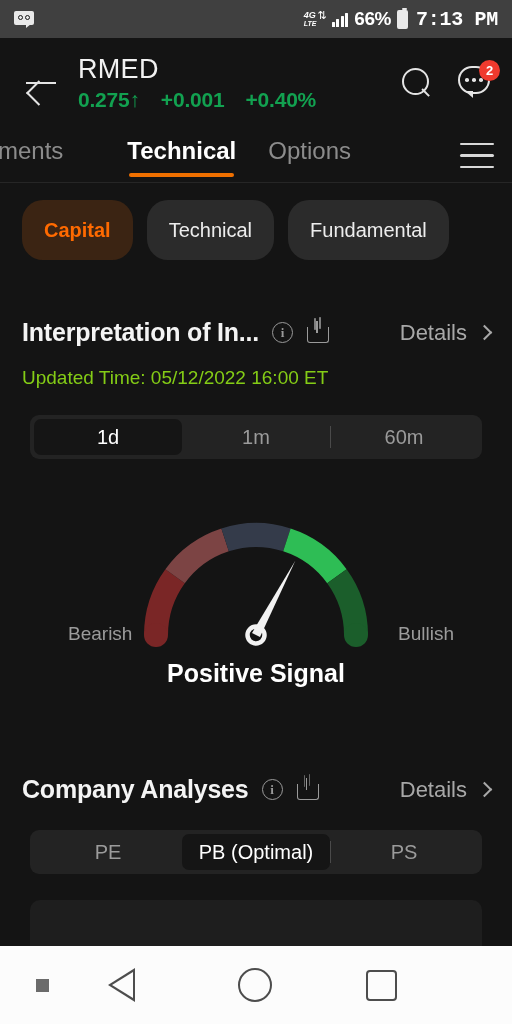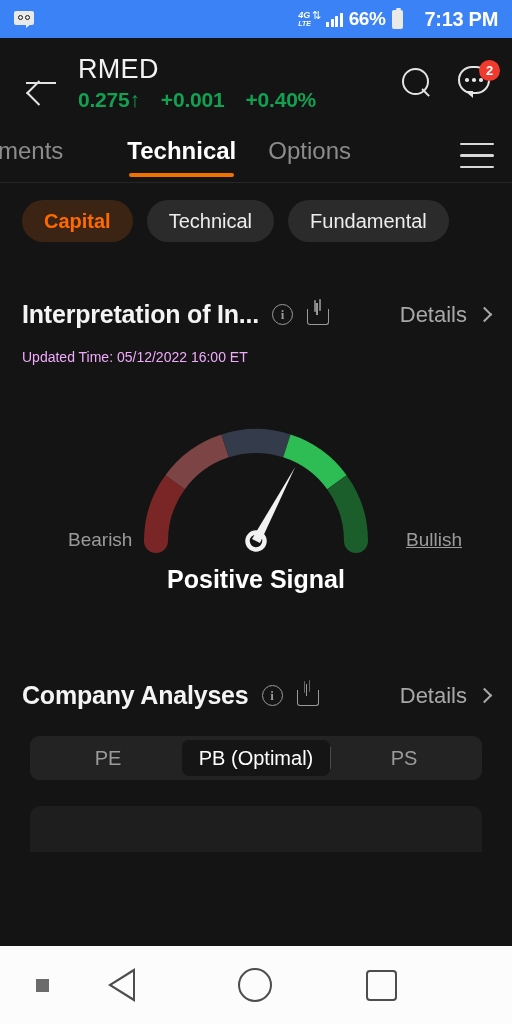--- a/index.html
+++ b/index.html
@@ -7,21 +7,21 @@
   body {
     background:#000;
     font-family:"Liberation Sans", sans-serif;
     -webkit-font-smoothing:antialiased;
     overflow:hidden;
   }
   .phone { position:relative; width:512px; height:1024px; background:#141414; overflow:hidden; }
 
   
   .statusbar {
-    height:38px; background:#3b82f6; display:flex; align-items:center;
+    height:38px; background:#404040; display:flex; align-items:center;
     padding:0 14px; color:#fff;justify-content:center;
   }
   .sb-left { display:flex; align-items:center; gap:6px; flex:1; }
   .sb-right { display:flex; align-items:center; gap:6px; }
   .vm-icon { width:22px; height:17px; position:relative; }
   .vm-icon .bub {
     width:20px; height:14px; background:#e9e9e9; border-radius:2px;
     display:flex; align-items:center; justify-content:center; gap:2px;
   }
   .vm-icon .bub i { width:5px; height:5px; border:1.3px solid #191919; border-radius:50%; display:block; }
@@ -33,21 +33,21 @@
   .net4g .lbl { font-size:9px; line-height:9px; font-weight:bold; font-style:italic; color:#fff; }
   .net4g .lbl small { display:block; font-size:7px; line-height:7px; }
   .net4g .arrows { font-size:11px; line-height:9px; letter-spacing:-1px; }
   .bars { display:flex; align-items:flex-end; gap:1.5px; height:15px; }
   .bars span { width:3px; background:#fff; border-radius:.5px; }
   .bars span:nth-child(1){height:5px}.bars span:nth-child(2){height:8px}
   .bars span:nth-child(3){height:11px}.bars span:nth-child(4){height:14px}
   .batt-pct { font-size:19px; font-weight:600; letter-spacing:-.4px; }
   .batt { width:11px; height:19px; border:2px solid #e9e9e9; border-radius:2px; position:relative; background:#e9e9e9; }
   .batt:before { content:""; position:absolute; top:-4px; left:2.5px; width:5px; height:2.5px; background:#e9e9e9; border-radius:1px;}
-  .clock { font-size:20px; font-weight:600; letter-spacing:-.3px; margin-left:16px; }
+  .clock { font-size:20px; font-weight:600; letter-spacing:-.3px; margin-left:2px;font-family:Liberation Mono, monospace; }
 
   
   .appbar { height:90px; display:flex; align-items:center; padding:0 18px 0 22px; background:#141414; }
   .back { width:40px; height:40px; flex:0 0 auto; position:relative; cursor:pointer; }
   .back:before{ content:""; position:absolute; left:4px; top:19px; width:30px; height:2.2px; background:#e4e4e4;}
   .back:after{ content:""; position:absolute; left:4px; top:12px; width:16px; height:16px;
     border-left:2.2px solid #e4e4e4; border-bottom:2.2px solid #e4e4e4; transform:rotate(45deg); transform-origin:0 100%;}
   .ticker-wrap { margin-left:16px; flex:1; }
   .ticker { font-size:27px; font-weight:500; color:#f2f2f2; letter-spacing:.3px; line-height:30px;}
   .quote { display:flex; align-items:baseline; gap:21px; margin-top:4px; }
@@ -69,52 +69,52 @@
   .tab { font-size:24px; color:#8c8c8c; padding:0 0 10px; position:relative; white-space:nowrap; cursor:pointer; }
   .tab.clipped { margin-left:-34px; }
   .tab.active { color:#fff; font-weight:bold; }
   .tab.active:after{content:"";position:absolute;left:2px;right:2px;bottom:-2px;height:3.5px;background:#f07000;border-radius:2px;}
   .tabs .sp { width:32px; }
   .hamb { margin-left:auto; margin-right:18px; width:34px; height:26px; display:flex; flex-direction:column; justify-content:space-between; cursor:pointer;}
   .hamb i{height:2.4px;background:#d8d8d8;border-radius:2px;display:block;}
 
   
   .chips { display:flex; gap:14px; padding:17px 22px 20px; }
-  .chip { height:42px; padding:0 22px; border-radius:21px; background:#2b2b2b; color:#ededed;
+  .chip { height:60px; padding:0 22px; border-radius:21px; background:#2b2b2b; color:#ededed;
           font-size:20px; display:flex; align-items:center; cursor:pointer;}
   .chip.active { background:#3b2413; color:#ff6a00; font-weight:bold; }
 
   
   .content { padding:0 22px; }
   .sec-head { display:flex; align-items:center; margin-top:38px; }
   .sec-title { font-size:25px; font-weight:bold; color:#f4f4f4; letter-spacing:-.2px; }
   .ico-i { width:21px;height:21px;border:1.8px solid #9a9a9a;border-radius:50%;margin-left:13px;
            color:#9a9a9a;font-size:13px;font-weight:bold;display:flex;align-items:center;justify-content:center;
            font-family:"Liberation Serif", serif; cursor:pointer;}
   .ico-share { width:20px;height:20px;margin-left:14px;position:relative;cursor:pointer; }
   .ico-share:before{content:"";position:absolute;left:0;bottom:0;width:20px;height:15px;border:1.8px solid #9a9a9a;border-top:none;border-radius:0 0 3px 3px;}
   .ico-share:after{content:"";position:absolute;left:9px;top:-2px;width:1.8px;height:12px;background:#9a9a9a;
     box-shadow:3px -4px 0 -0.2px #9a9a9a, -2px -3px 0 -0.2px #9a9a9a; transform:rotate(0deg);}
   .det { margin-left:auto; display:flex; align-items:center; gap:12px; cursor:pointer;}
   .det span { font-size:22px; color:#a8a8a8; }
   .chev { width:11px;height:11px;border-right:2.2px solid #a8a8a8;border-top:2.2px solid #a8a8a8;transform:rotate(45deg);}
-  .updated { font-size:14px; color:#f0abfc; margin-top:20px; }
+  .updated { font-size:19px; color:#84cc16; margin-top:20px; }
 
   
   .seg { margin:26px 8px 0; height:44px; background:#232323; border-radius:9px; display:flex; align-items:center; padding:4px; position:relative;}
   .seg .s { flex:1; height:100%; display:flex; align-items:center; justify-content:center;
             font-size:20px; color:#9b9b9b; border-radius:7px; cursor:pointer;}
   .seg .s.active { background:#151515; color:#fff; }
   .seg .divider { position:absolute; left:66.4%; top:11px; width:1px; height:22px; background:#4a4a4a; }
 
   
   .gauge-wrap { position:relative; height:230px; margin-top:48px; }
   .gauge-wrap svg { position:absolute; left:50%; top:0; transform:translateX(-50%); }
   .g-lbl { position:absolute; top:116px; font-size:19px; color:#9b9b9b; }
-  .g-lbl.left { left:46px; } .g-lbl.right { right:28px;text-decoration:underline; }
+  .g-lbl.left { left:46px; } .g-lbl.right { right:36px; }
   .signal { position:absolute; top:152px; width:100%; text-align:center; font-size:25px; font-weight:bold; color:#fff; }
 
   .card-peek { margin:26px 8px 0; height:46px; background:#1e1e1e; border-radius:10px 10px 0 0;}
 
   
   .navbar { position:absolute; left:0; bottom:0; width:512px; height:78px; background:#fcfcfc;
             display:flex; align-items:center; }
   .nv { display:flex; align-items:center; justify-content:center; cursor:pointer; }
   .nv-dot { position:absolute; left:36px; width:13px; height:13px; background:#6b6b6b; }
   .tri { width:0;height:0;border-top:17px solid transparent;border-bottom:17px solid transparent;border-right:27px solid #4d4d4d;
@@ -209,20 +209,26 @@
       <div class="sec-title">Interpretation of In...</div>
       <div class="ico-i">i</div>
       <div class="ico-share"></div>
       <div class="det">
         <span>Details</span>
         <div class="chev"></div>
       </div>
     </div>
     <div class="updated">Updated Time: 05/12/2022 16:00 ET</div>
 
+    <div class="seg">
+      <div class="s active">1d</div>
+      <div class="s">1m</div>
+      <div class="divider"></div>
+      <div class="s">60m</div>
+    </div>
 
     <div class="gauge-wrap">
       <svg width="260" height="150" viewBox="0 0 260 150">
         <g id="gauge-arcs" fill="none" stroke-linecap="butt" stroke-width="24">
             <path d="M 30 127.99999999999999 A 100 100 0 0 1 49.09830056250527 69.22147477075268" stroke="#7a2626"></path>
             <path d="M 49.09830056250527 69.22147477075268 A 100 100 0 0 1 99.09830056250527 32.894348370484636" stroke="#7c4444"></path>
             <path d="M 99.09830056250527 32.894348370484636 A 100 100 0 0 1 160.90169943749476 32.89434837048465" stroke="#343b4a"></path>
             <path d="M 160.90169943749476 32.89434837048465 A 100 100 0 0 1 210.90169943749476 69.2214747707527" stroke="#2ebd55"></path>
             <path d="M 210.90169943749476 69.2214747707527 A 100 100 0 0 1 230 128" stroke="#1b5e2b"></path>
           </g>

